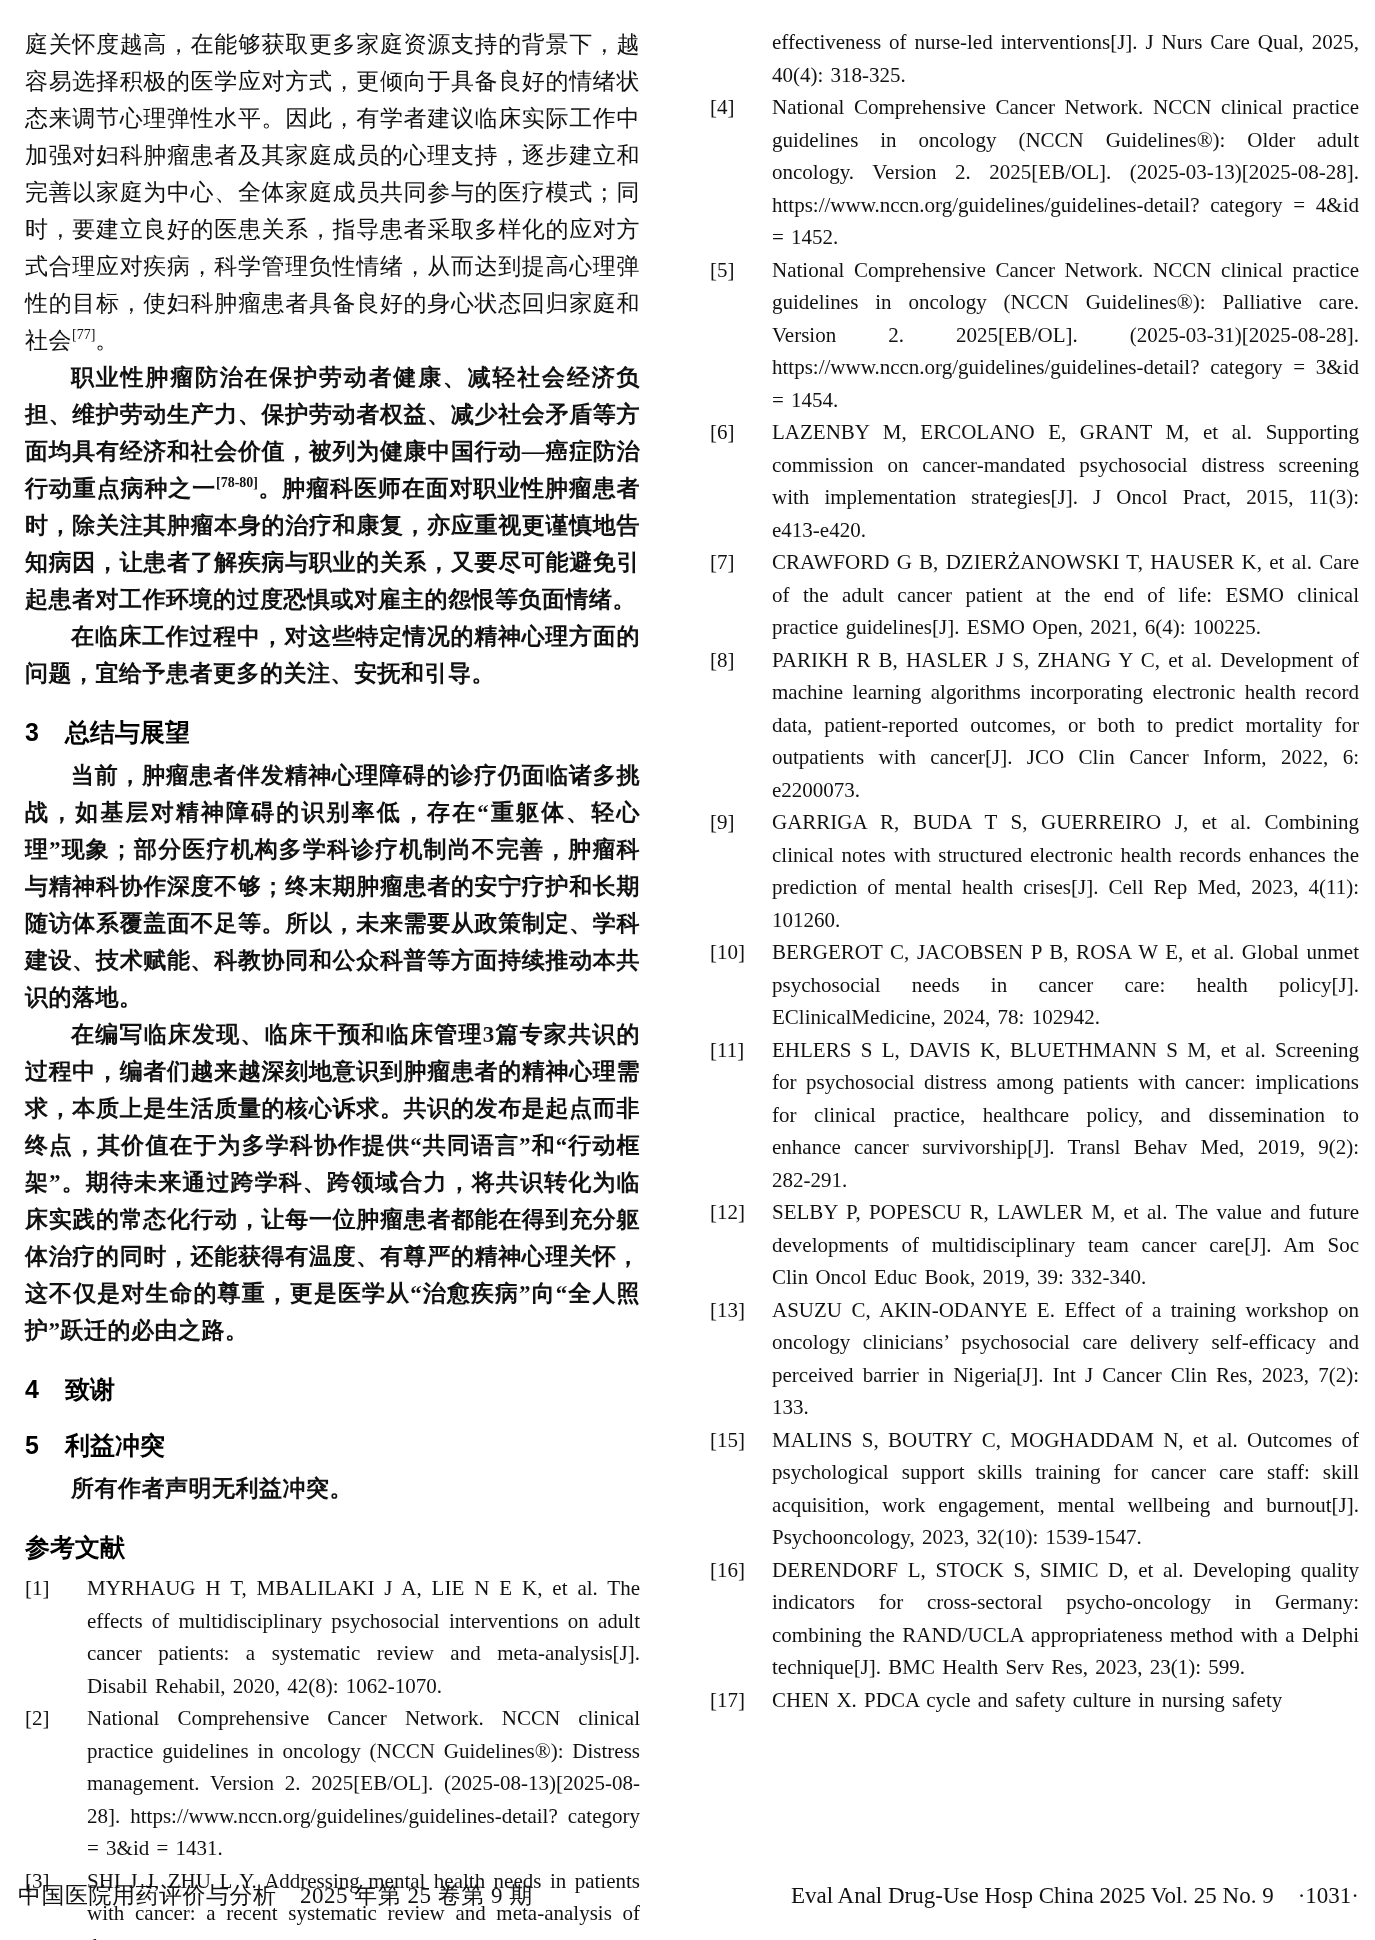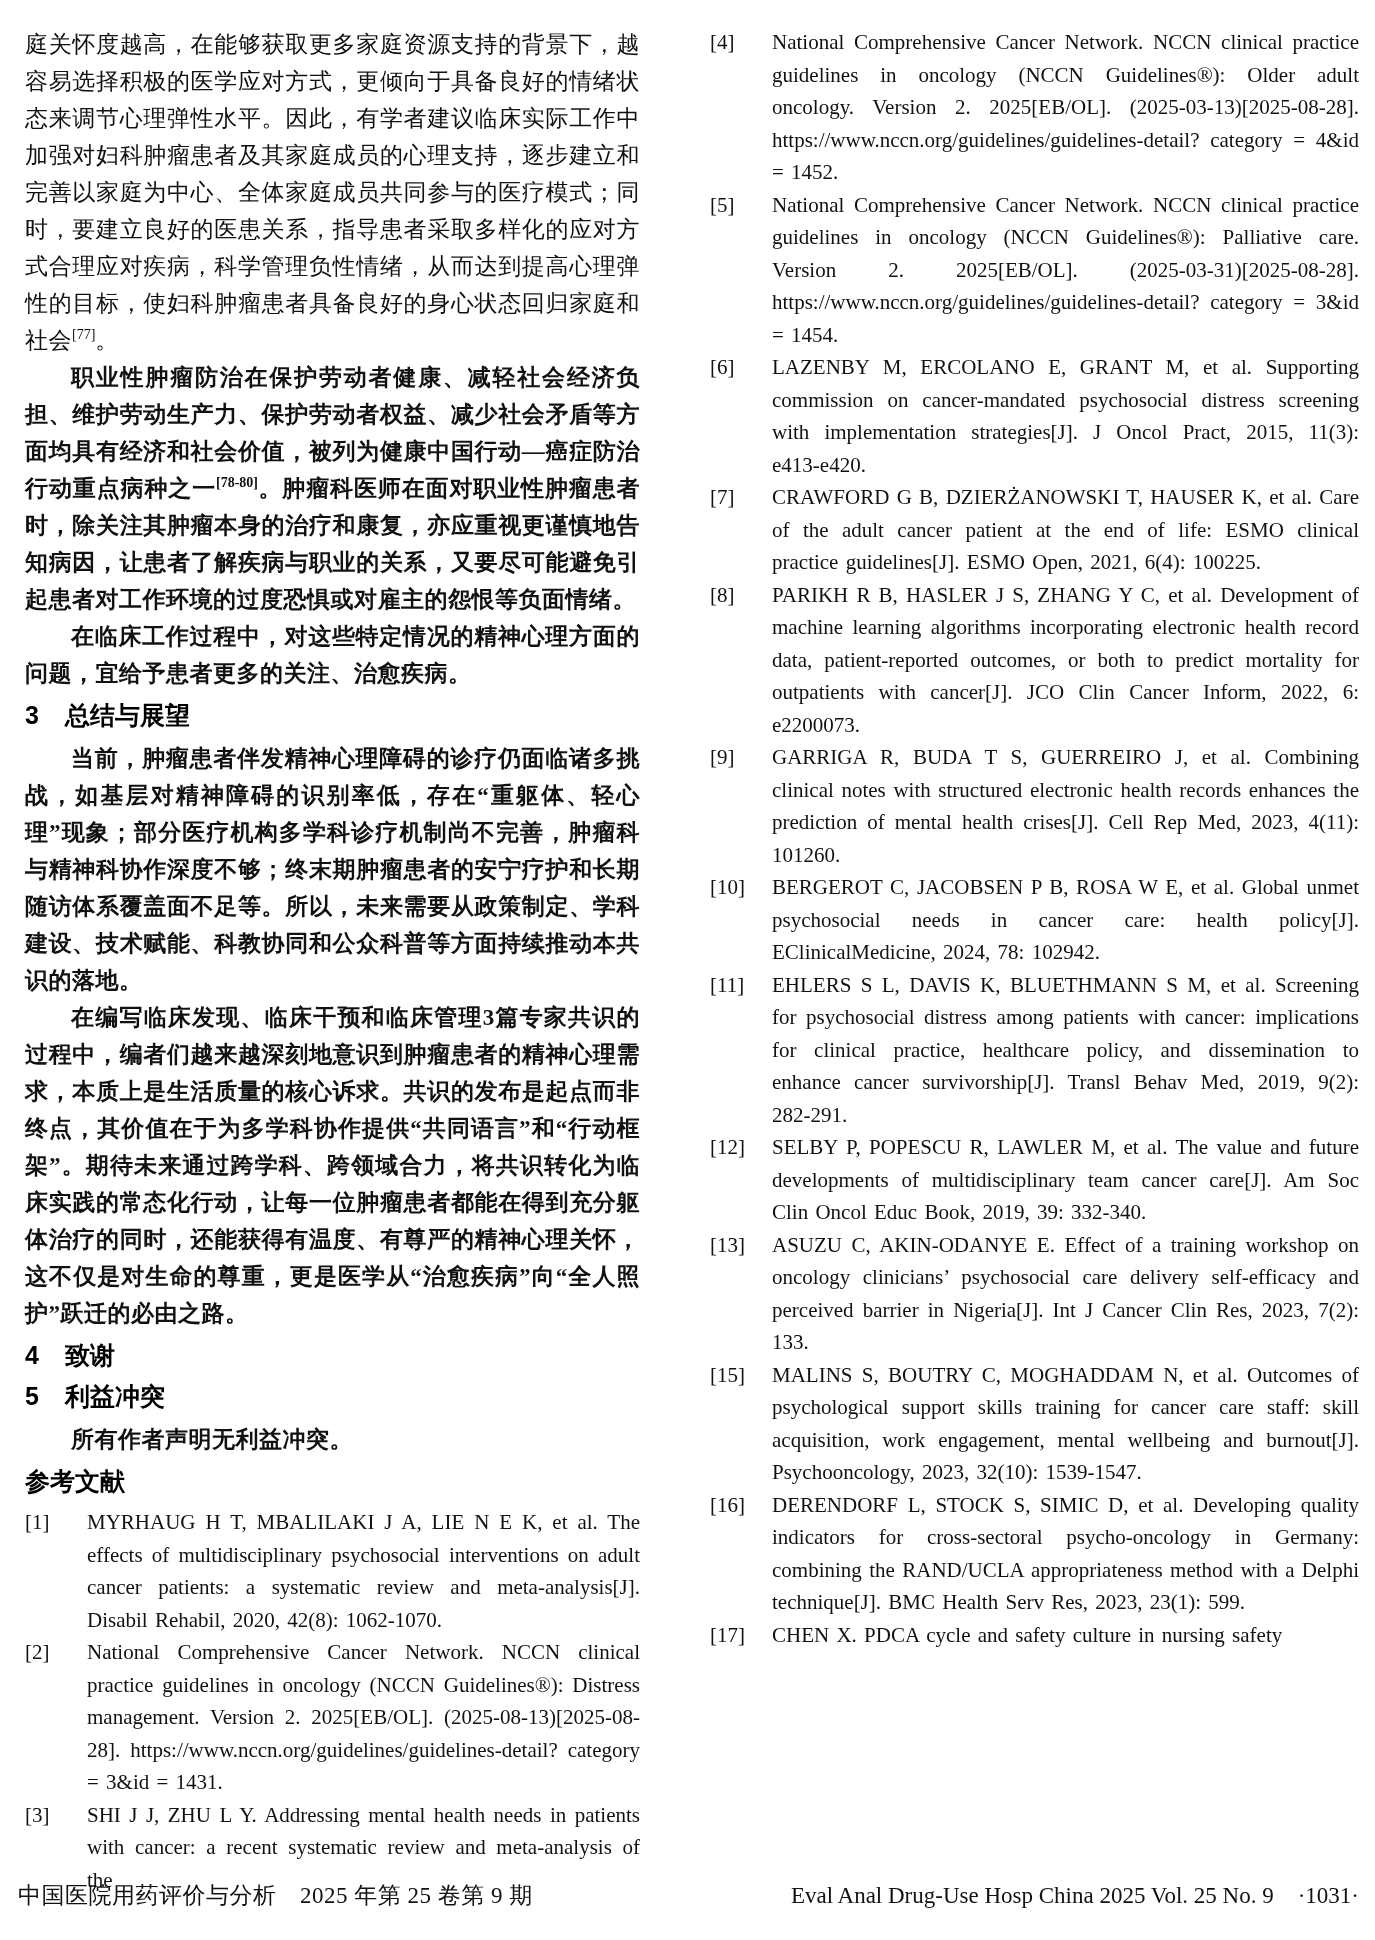--- a/index.html
+++ b/index.html
@@ -36,21 +36,21 @@
   p.zh.indent { text-indent: 2em; font-weight: bold; }
   sup.cite {
     font-size: 14px;
     line-height: 0;
     vertical-align: super;
     letter-spacing: 0;
   }
 
   
   h2.sec {
-    margin: 7px 0 9px 0;
+    margin: 24px 0 9px 0;
     font-family: "Liberation Sans", "DejaVu Sans", sans-serif;
     font-weight: bold;
     font-size: 25px;
     line-height: 32px;
     color: #000000;
   }
   h2.sec .sec-num { display: inline-block; margin-right: 26px; }
 
   
   ol.refs { list-style: none; margin: 0; padding: 0; }
@@ -91,21 +91,21 @@
 <body>
 
 <div class="page">
   <div class="columns">
 
     <div class="col col-left">
       <p class="zh"><span>庭关怀度越高，在能够获取更多家庭资源支持的背景下，越容易选择积极的医学应对方式，更倾向于具备良好的情绪状态来调节心理弹性水平。因此，有学者建议临床实际工作中加强对妇科肿瘤患者及其家庭成员的心理支持，逐步建立和完善以家庭为中心、全体家庭成员共同参与的医疗模式；同时，要建立良好的医患关系，指导患者采取多样化的应对方式合理应对疾病，科学管理负性情绪，从而达到提高心理弹性的目标，使妇科肿瘤患者具备良好的身心状态回归家庭和社会</span><sup class="cite">[77]</sup><span>。</span></p>
 
       <p class="zh indent"><span>职业性肿瘤防治在保护劳动者健康、减轻社会经济负担、维护劳动生产力、保护劳动者权益、减少社会矛盾等方面均具有经济和社会价值，被列为健康中国行动—癌症防治行动重点病种之一</span><sup class="cite">[78-80]</sup><span>。肿瘤科医师在面对职业性肿瘤患者时，除关注其肿瘤本身的治疗和康复，亦应重视更谨慎地告知病因，让患者了解疾病与职业的关系，又要尽可能避免引起患者对工作环境的过度恐惧或对雇主的怨恨等负面情绪。</span></p>
 
-      <p class="zh indent">在临床工作过程中，对这些特定情况的精神心理方面的问题，宜给予患者更多的关注、治愈疾病。</p>
+      <p class="zh indent">在临床工作过程中，对这些特定情况的精神心理方面的问题，宜给予患者更多的关注、安抚和引导。</p>
 
       <h2 class="sec"><span class="sec-num">3</span><span>总结与展望</span></h2>
 
       <p class="zh indent">当前，肿瘤患者伴发精神心理障碍的诊疗仍面临诸多挑战，如基层对精神障碍的识别率低，存在“重躯体、轻心理”现象；部分医疗机构多学科诊疗机制尚不完善，肿瘤科与精神科协作深度不够；终末期肿瘤患者的安宁疗护和长期随访体系覆盖面不足等。所以，未来需要从政策制定、学科建设、技术赋能、科教协同和公众科普等方面持续推动本共识的落地。</p>
 
       <p class="zh indent">在编写临床发现、临床干预和临床管理3篇专家共识的过程中，编者们越来越深刻地意识到肿瘤患者的精神心理需求，本质上是生活质量的核心诉求。共识的发布是起点而非终点，其价值在于为多学科协作提供“共同语言”和“行动框架”。期待未来通过跨学科、跨领域合力，将共识转化为临床实践的常态化行动，让每一位肿瘤患者都能在得到充分躯体治疗的同时，还能获得有温度、有尊严的精神心理关怀，这不仅是对生命的尊重，更是医学从“治愈疾病”向“全人照护”跃迁的必由之路。</p>
 
       <h2 class="sec"><span class="sec-num">4</span><span>致谢</span></h2>
 
 
@@ -130,20 +130,24 @@
           <li class="ref">
             <span class="ref-num">[3]</span>
             <span class="ref-text">SHI J J, ZHU L Y. Addressing mental health needs in patients with cancer: a recent systematic review and meta-analysis of the</span>
           </li>
         </ol>
     </div>
 
     <div class="col col-right">
       <ol class="refs">
 
+          <li class="ref">
+            <span class="ref-num"></span>
+            <span class="ref-text">effectiveness of nurse-led interventions[J]. J Nurs Care Qual, 2025, 40(4): 318-325.</span>
+          </li>
 
           <li class="ref">
             <span class="ref-num">[4]</span>
             <span class="ref-text">National Comprehensive Cancer Network. NCCN clinical practice guidelines in oncology (NCCN Guidelines®): Older adult oncology. Version 2. 2025[EB/OL]. (2025-03-13)[2025-08-28]. https://www.nccn.org/guidelines/guidelines-detail? category = 4&amp;id = 1452.</span>
           </li>
 
           <li class="ref">
             <span class="ref-num">[5]</span>
             <span class="ref-text">National Comprehensive Cancer Network. NCCN clinical practice guidelines in oncology (NCCN Guidelines®): Palliative care. Version 2. 2025[EB/OL]. (2025-03-31)[2025-08-28]. https://www.nccn.org/guidelines/guidelines-detail? category = 3&amp;id = 1454.</span>
           </li>

